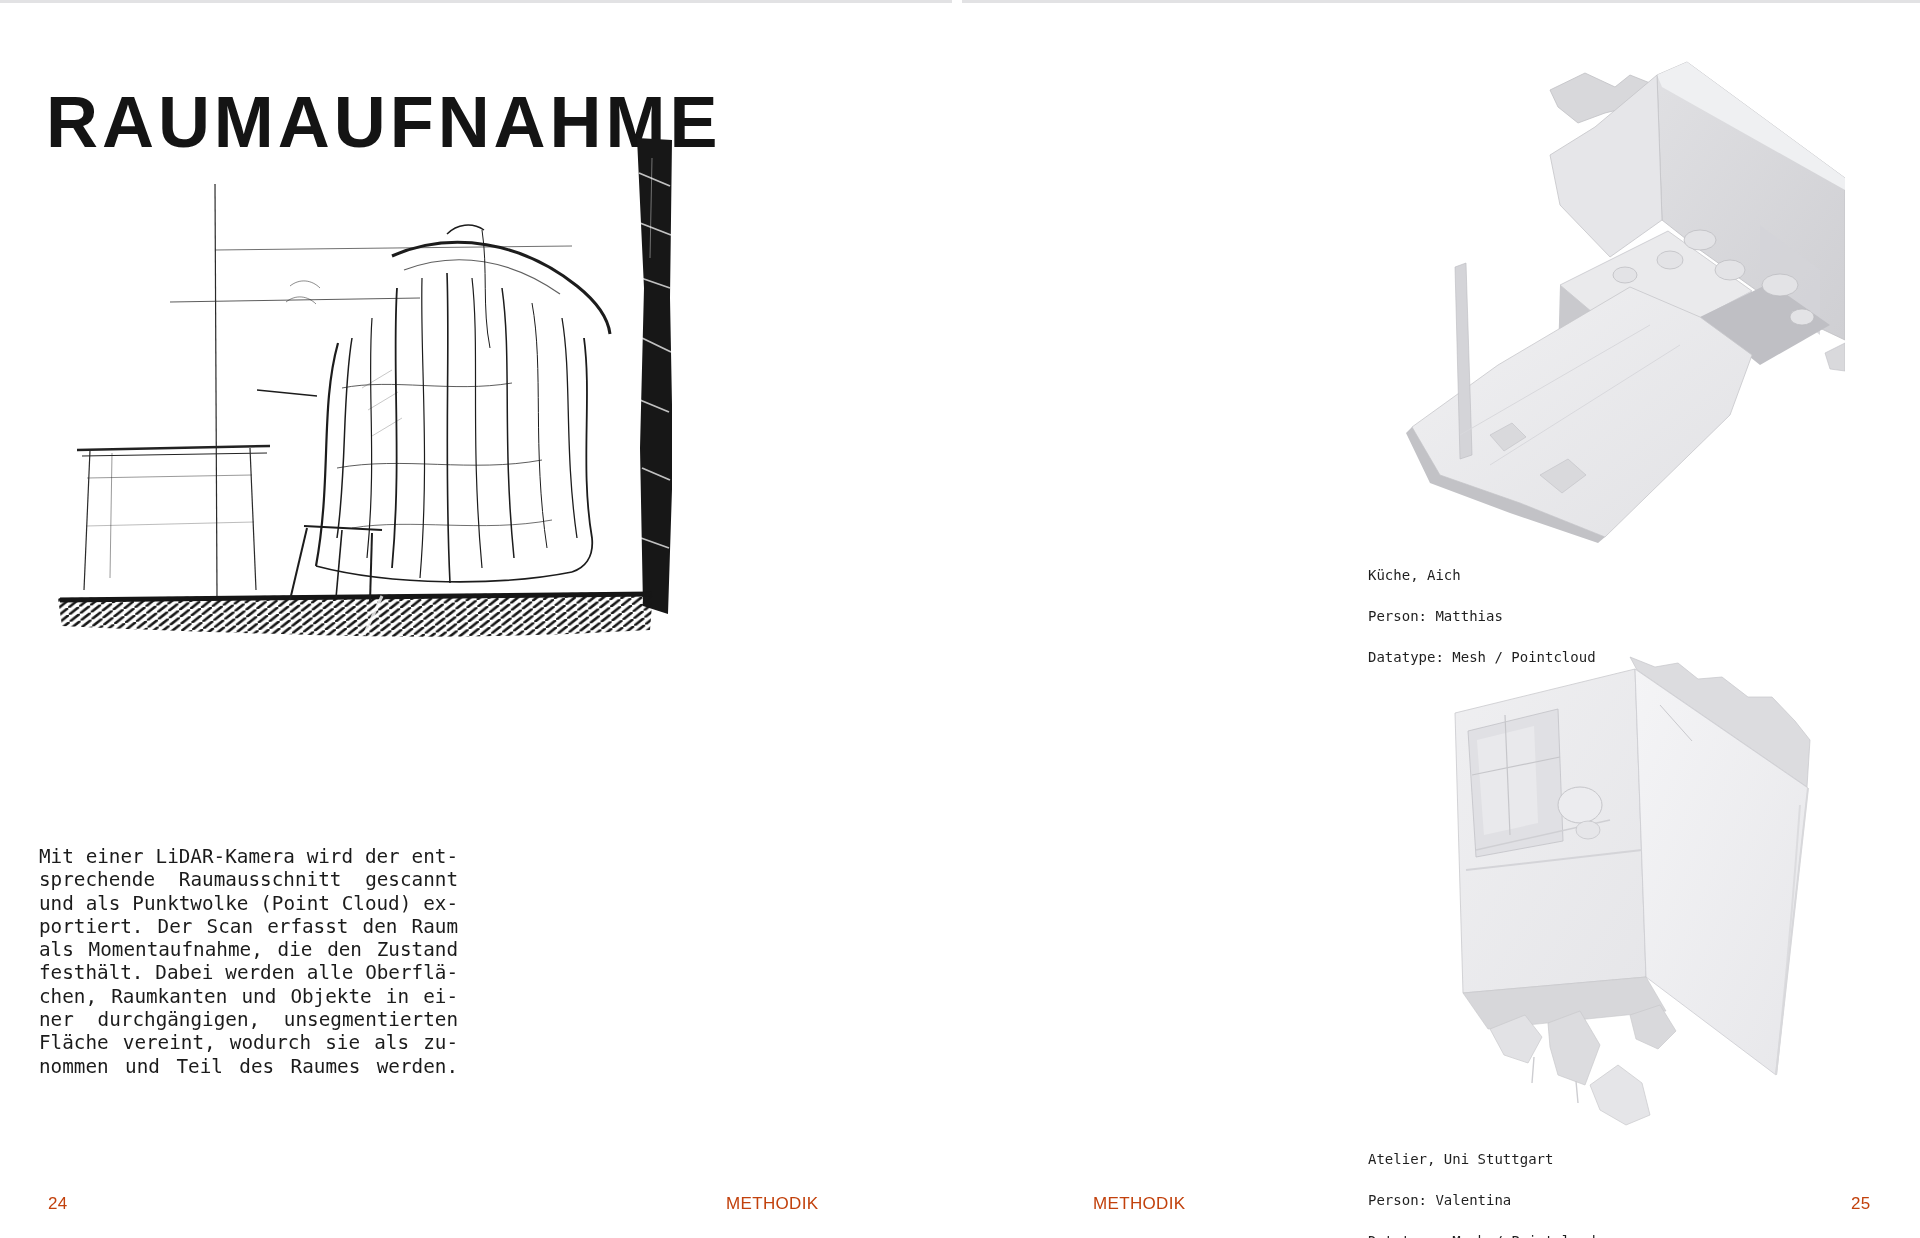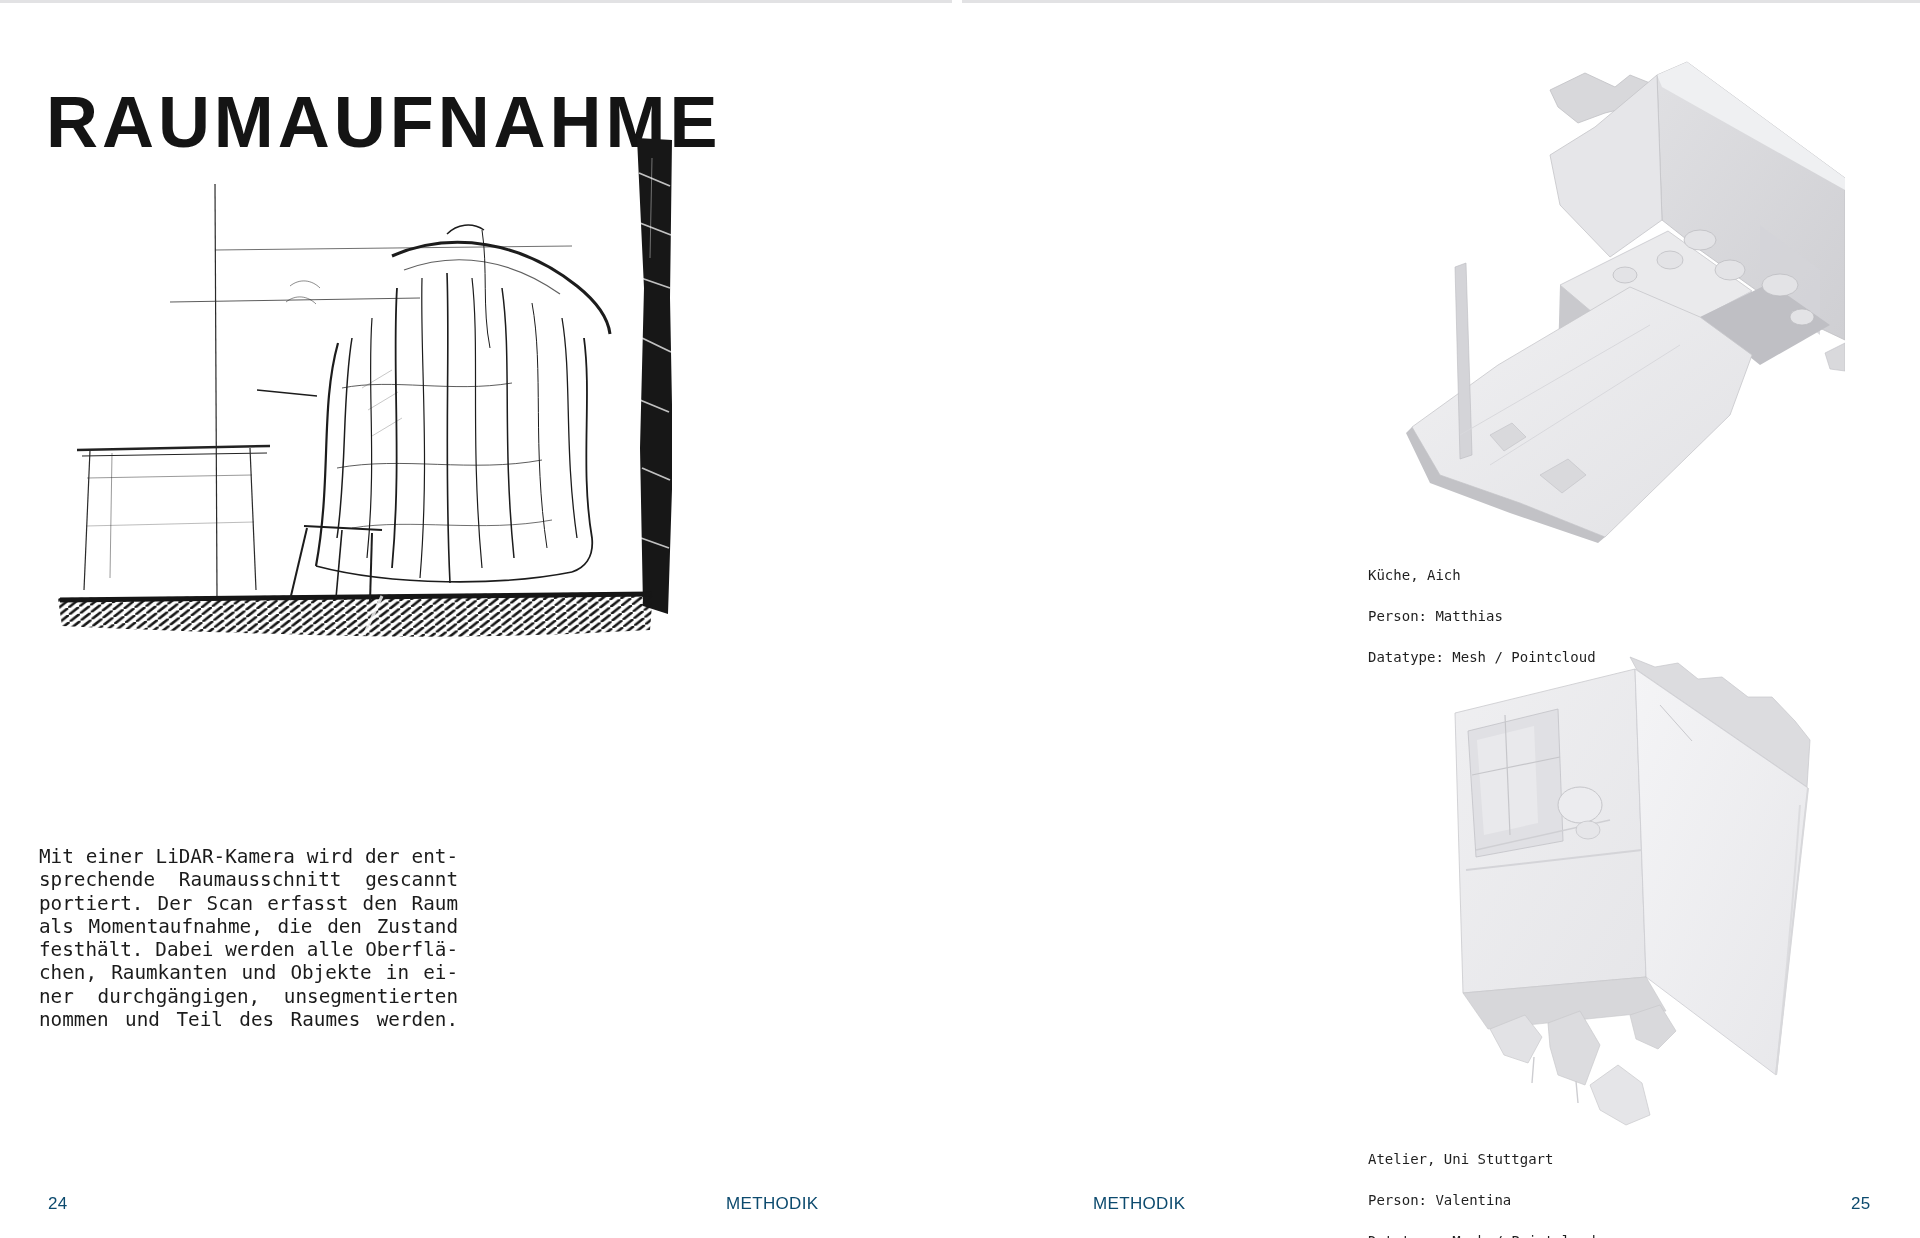--- a/index.html
+++ b/index.html
@@ -9,21 +9,21 @@
   .top-edge.right{left:962px;right:0;}
   .page-title{position:absolute;left:46px;top:38px;font-family:"Liberation Sans",sans-serif;font-weight:700;font-size:72px;line-height:1;letter-spacing:0.055em;color:#141414;white-space:nowrap;}
   .sketch{position:absolute;left:52px;top:138px;}
   .body-par{position:absolute;left:39px;top:845px;width:419px;font-family:"DejaVu Sans Mono",monospace;font-size:19.3px;line-height:23.3px;color:#1b1b1b;}
   .body-line{text-align:justify;text-align-last:justify;}
   .caption{position:absolute;font-family:"DejaVu Sans Mono",monospace;font-size:14px;line-height:13.6px;color:#1f1f1f;white-space:pre;}
   .caption.c1{left:1368px;top:542px;}
   .caption.c2{left:1368px;top:1126px;}
   .mesh1{position:absolute;left:1400px;top:35px;}
   .mesh2{position:absolute;left:1430px;top:645px;}
-  .footer-item{position:absolute;top:1194px;font-family:"Liberation Sans",sans-serif;font-size:17px;line-height:1.2;letter-spacing:0.02em;color:#0c4a6e;white-space:nowrap;}
+  .footer-item{position:absolute;top:1194px;font-family:"Liberation Sans",sans-serif;font-size:17px;line-height:1.2;letter-spacing:0.02em;color:#c2410c;white-space:nowrap;}
   .fi-pn-left{left:48px;}
   .fi-rf-left{left:726px;}
   .fi-rf-right{left:1093px;}
   .fi-pn-right{left:1851px;}
 </style>
 </head>
 <body>
 
 <div class="spread">
 
@@ -94,25 +94,27 @@
       <path d="M300,390 C360,380 430,395 500,382" stroke-width="0.8" opacity="0.8"></path>
       <path d="M265,258 L205,252" stroke-width="1.5"></path>
       <path d="M238,148 c10,-8 22,-6 30,2 m-34,14 c10,-8 22,-6 30,2" stroke-width="1" opacity="0.5"></path>
       <path d="M310,250 l30,-18 m-24,40 l30,-18 m-26,44 l30,-18" stroke-width="0.7" opacity="0.35"></path>
     </g>
   </svg>
 
   <div class="body-par">
     <div class="body-line">Mit einer LiDAR-Kamera wird der ent-</div>
     <div class="body-line">sprechende Raumausschnitt gescannt</div>
+    <div class="body-line">und als Punktwolke (Point Cloud) ex-</div>
     <div class="body-line">portiert. Der Scan erfasst den Raum</div>
     <div class="body-line">als Momentaufnahme, die den Zustand</div>
     <div class="body-line">festhält. Dabei werden alle Oberflä-</div>
     <div class="body-line">chen, Raumkanten und Objekte in ei-</div>
     <div class="body-line">ner durchgängigen, unsegmentierten</div>
+    <div class="body-line">Fläche vereint, wodurch sie als zu-</div>
     <div class="body-line">nommen und Teil des Raumes werden.</div>
   </div>
 
   <div class="footer-item fi-pn-left">24</div>
   <div class="footer-item fi-rf-left">METHODIK</div>
 
   <svg class="mesh1" width="445" height="510" viewBox="0 0 445 510">
     <defs>
       <linearGradient id="g1" x1="0" y1="0" x2="1" y2="1">
         <stop offset="0" stop-color="#e0e0e3"></stop>

